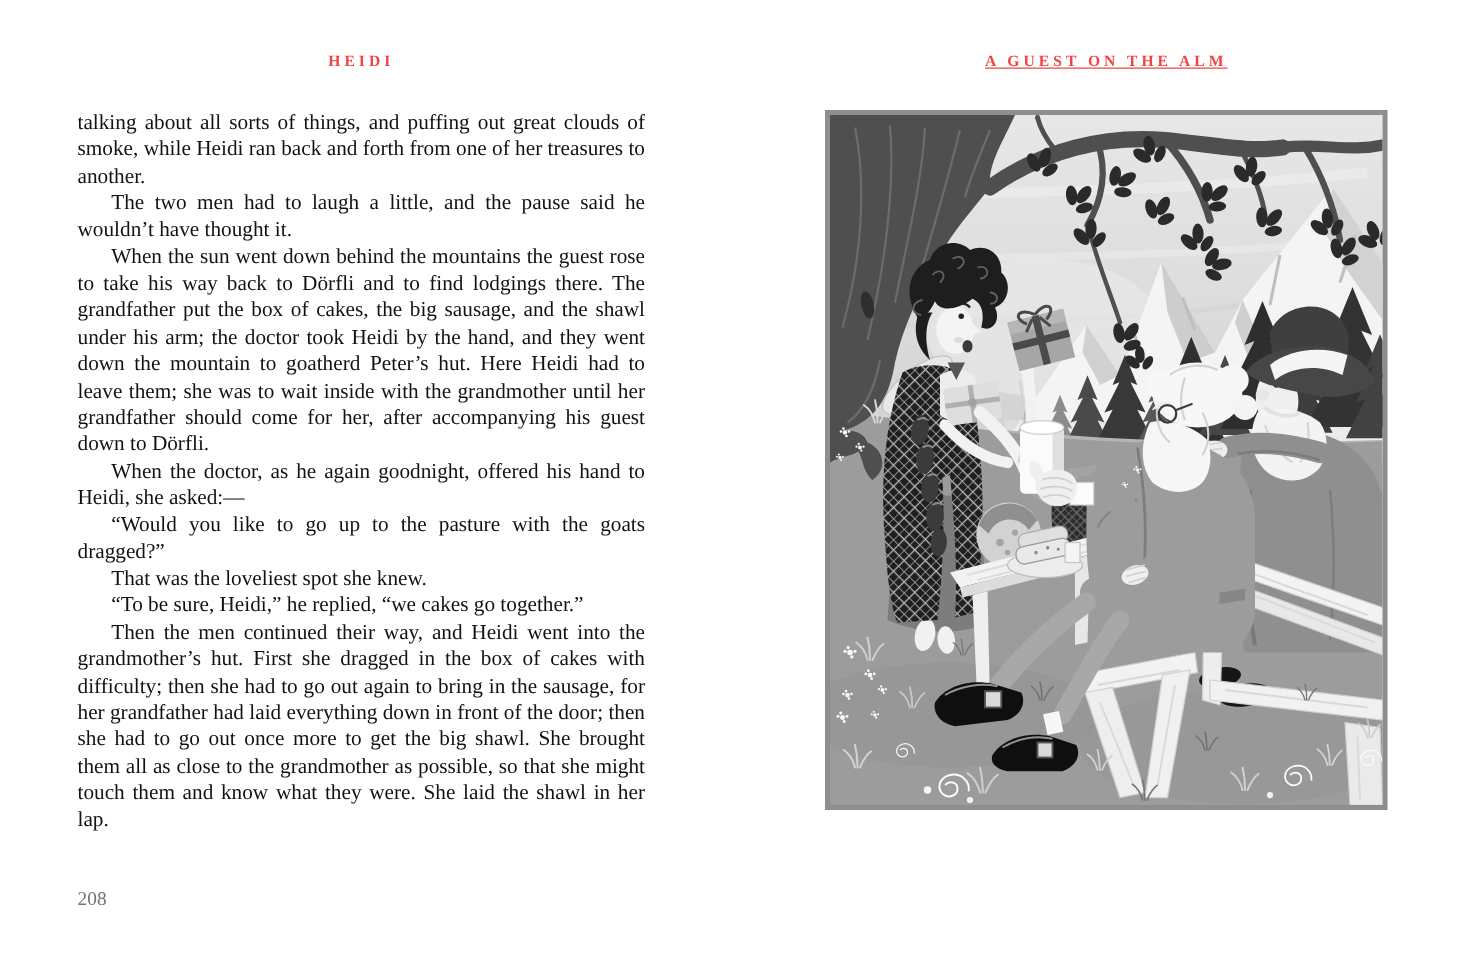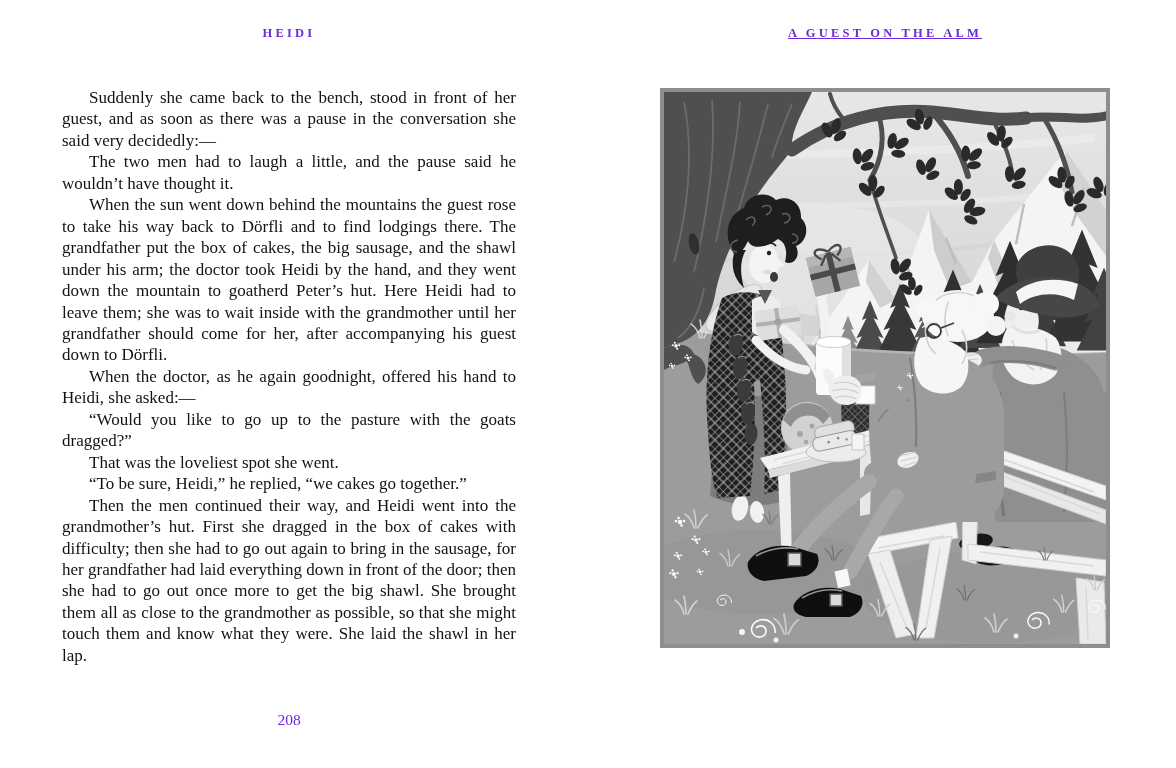--- a/index.html
+++ b/index.html
@@ -1,48 +1,48 @@
 <!DOCTYPE html>
 <html><head>
 <meta charset="utf-8">
 <style>
   html,body{margin:0;padding:0;background:#ffffff;}
   body{width:1176px;height:768px;position:relative;overflow:hidden;
        font-family:"Liberation Serif","DejaVu Serif",serif;color:#141414;}
   .spread{position:absolute;inset:0;background:#ffffff;}
-  .run-head{position:absolute;top:26px;font-size:12.5px;letter-spacing:3.2px;
-            font-weight:600;color:#6d28d9;text-align:center;white-space:nowrap;}
+  .run-head{position:absolute;top:42px;font-size:12.5px;letter-spacing:3.2px;
+            font-weight:600;color:#ef4444;text-align:center;white-space:nowrap;}
   .run-head.left{left:62px;width:454px;}
   .run-head.right{left:660px;width:450px;text-decoration:underline;}
   .text-block{position:absolute;left:62px;top:87px;width:454px;
               font-size:17px;line-height:21.45px;text-align:justify;
               color:#121212;hyphens:none;}
   .text-block p{margin:0;}
   .text-block p.ind{text-indent:27px;}
-  .folio{position:absolute;left:62px;width:454px;top:711px;text-align:center;
-         font-size:15.5px;color:#6d28d9;font-variant-numeric:oldstyle-nums;}
+  .folio{position:absolute;left:62px;width:454px;top:711px;text-align:left;
+         font-size:15.5px;color:#737373;font-variant-numeric:oldstyle-nums;}
   .illus-frame{position:absolute;left:660px;top:88px;width:450px;height:560px;
                background:#8e8e8e;padding:4px;box-sizing:border-box;}
   .illus-frame svg{display:block;background:#dedede;}
 </style>
 </head>
 <body>
 
 <div class="spread">
 
   <div>
     <div class="run-head left">HEIDI</div>
 
     <div class="text-block">
-      <p class="ind">Suddenly she came back to the bench, stood in front of her guest, and as soon as there was a pause in the conversation she said very decidedly:—</p>
+      <p>talking about all sorts of things, and puffing out great clouds of smoke, while Heidi ran back and forth from one of her treasures to another.</p>
       <p class="ind">The two men had to laugh a little, and the pause said he wouldn’t have thought it.</p>
       <p class="ind">When the sun went down behind the mountains the guest rose to take his way back to Dörfli and to find lodgings there. The grandfather put the box of cakes, the big sausage, and the shawl under his arm; the doctor took Heidi by the hand, and they went down the mountain to goatherd Peter’s hut. Here Heidi had to leave them; she was to wait inside with the grandmother until her grandfather should come for her, after accompanying his guest down to Dörfli.</p>
       <p class="ind">When the doctor, as he again goodnight, offered his hand to Heidi, she asked:—</p>
       <p class="ind">“Would you like to go up to the pasture with the goats dragged?”</p>
-      <p class="ind">That was the loveliest spot she went.</p>
+      <p class="ind">That was the loveliest spot she knew.</p>
       <p class="ind">“To be sure, Heidi,” he replied, “we cakes go together.”</p>
       <p class="ind">Then the men continued their way, and Heidi went into the grandmother’s hut. First she dragged in the box of cakes with difficulty; then she had to go out again to bring in the sausage, for her grandfather had laid everything down in front of the door; then she had to go out once more to get the big shawl. She brought them all as close to the grandmother as possible, so that she might touch them and know what they were. She laid the shawl in her lap.</p>
 
     </div>
 
     <div class="folio">208</div>
   </div>
 
   <div>
     <div class="run-head right">A GUEST ON THE ALM</div>

